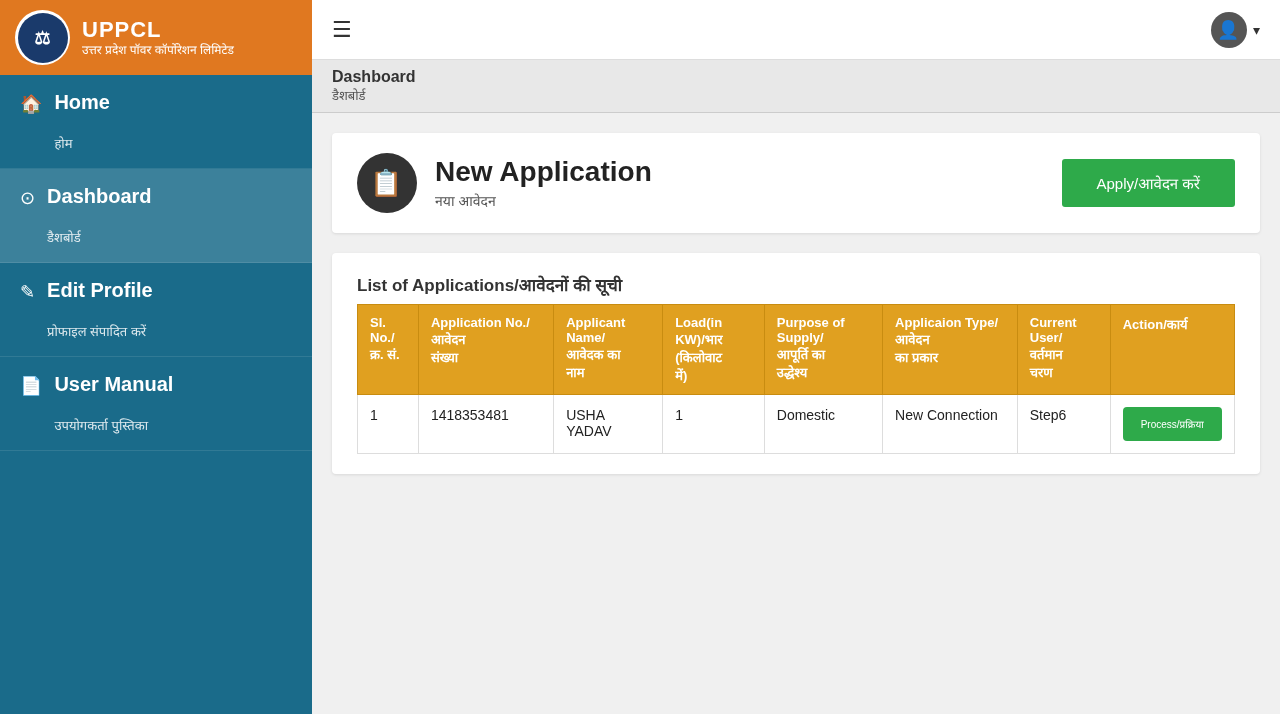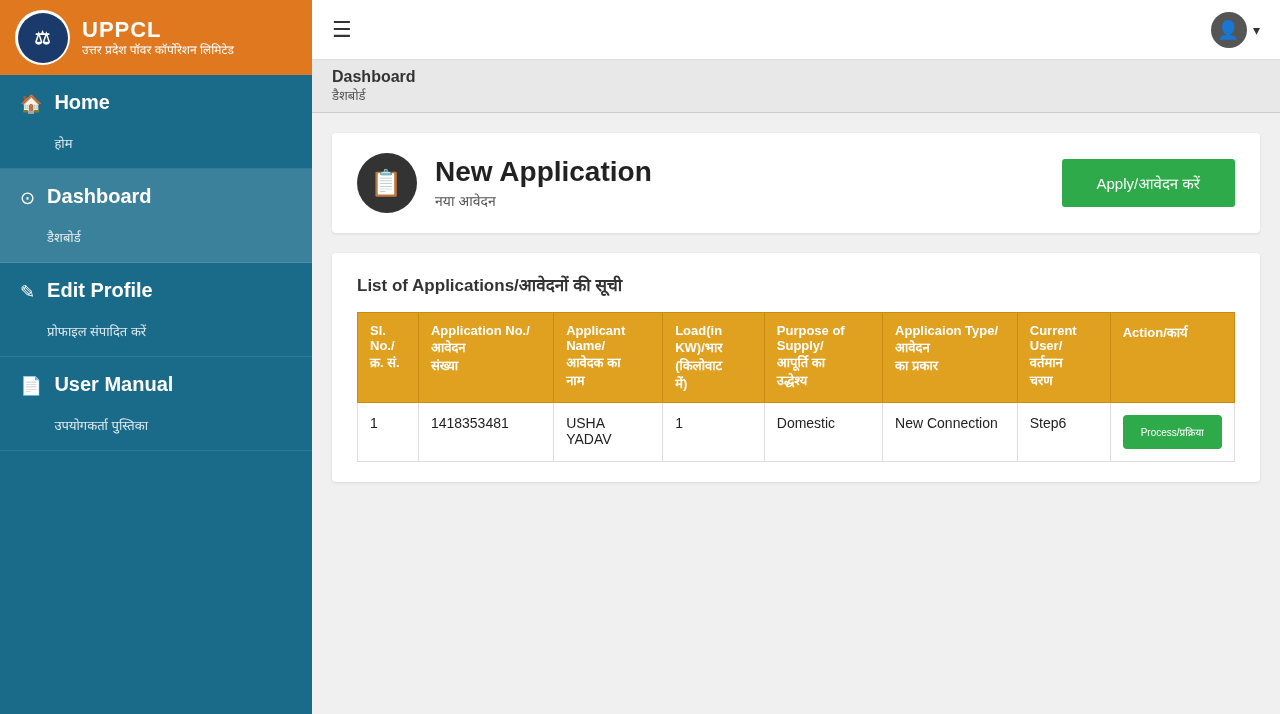--- a/index.html
+++ b/index.html
@@ -195,21 +195,21 @@
       border-radius: 3px;
       cursor: pointer;
       white-space: nowrap;
     }
 
     .list-card { }
     .list-title {
       font-size: 17px;
       font-weight: bold;
       color: #333;
-      margin-bottom: 16px;
+      margin-bottom: 8px;
     }
 
     table {
       width: 100%;
       border-collapse: collapse;
     }
     thead tr {
       background: #e0a020;
       margin-top: 12px;
     }

